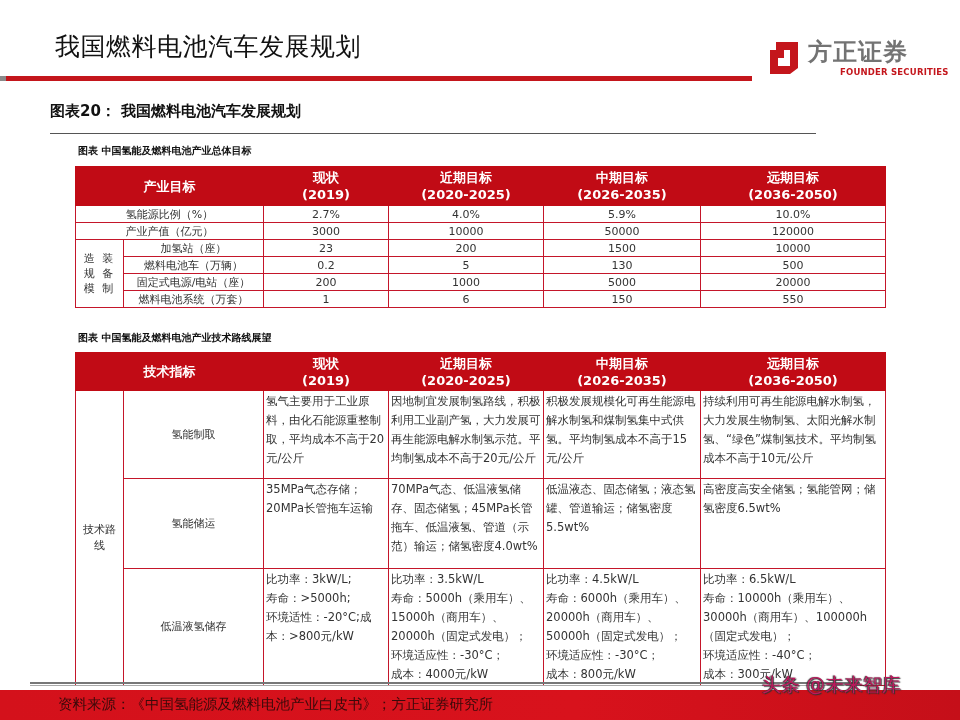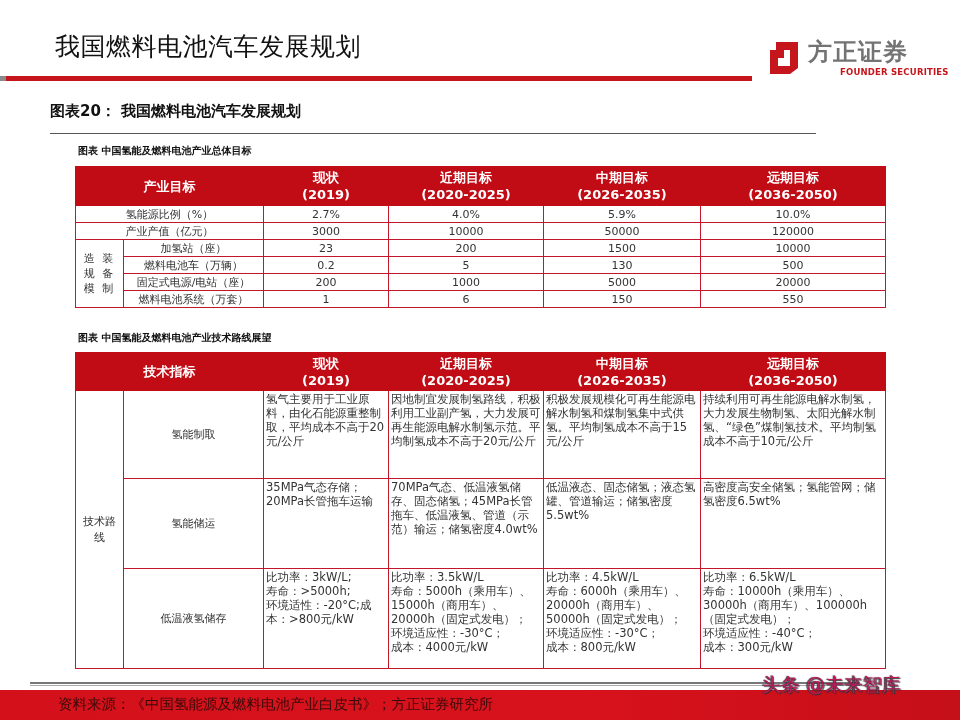--- a/index.html
+++ b/index.html
@@ -20,21 +20,21 @@
 
   .caption { position: absolute; left: 78px; font-size: 10px; font-weight: bold; color: #111; }
 
   table.tbl { position: absolute; left: 75px; width: 810px; border-collapse: collapse; table-layout: fixed; }
   table.tbl td, table.tbl th { border: 1px solid #c4162a; text-align: center; vertical-align: middle; font-size: 11px; color: #333; line-height: 16px; }
   table.tbl th { background: #c10b15; color: #fff; font-weight: bold; border-color: #c10b15; font-size: 13px; line-height: 17px; }
   table.tbl th .th-year { display: block; }
   table.t1 td { height: 17px; padding: 0; line-height: 15px; }
   table.t1 th { height: 39px; }
   table.t2 th { height: 38px; }
-  table.t2 td.txt { text-align: left; vertical-align: top; padding: 1px 2px; font-size: 11.5px; line-height: 14px; white-space: pre-line; }
+  table.t2 td.txt { text-align: left; vertical-align: top; padding: 1px 2px; font-size: 11.5px; line-height: 19px; white-space: pre-line; }
   .vlabel { font-size: 12px; line-height: 17px; letter-spacing: 2px; }
 
   .footer-rule-1 { position: absolute; left: 30px; top: 682px; width: 830px; height: 2px; background: #777; }
   .footer-rule-2 { position: absolute; left: 30px; top: 685px; width: 830px; height: 1px; background: #aaa; }
   .footer-band { position: absolute; left: 0; top: 690px; width: 960px; height: 30px; background: linear-gradient(90deg, #d4111b 0%, #d8121c 60%, #c50f19 100%); }
   .footer-source { position: absolute; left: 58px; top: 695px; font-size: 14.5px; color: #3a0a0a; white-space: nowrap; }
   .watermark { position: absolute; left: 762px; top: 672px; font-size: 19px; color: #be185d; text-shadow: 1px 1px 1px #333, -1px 0 1px #333; white-space: nowrap; }
 </style>
 </head>
 <body>

